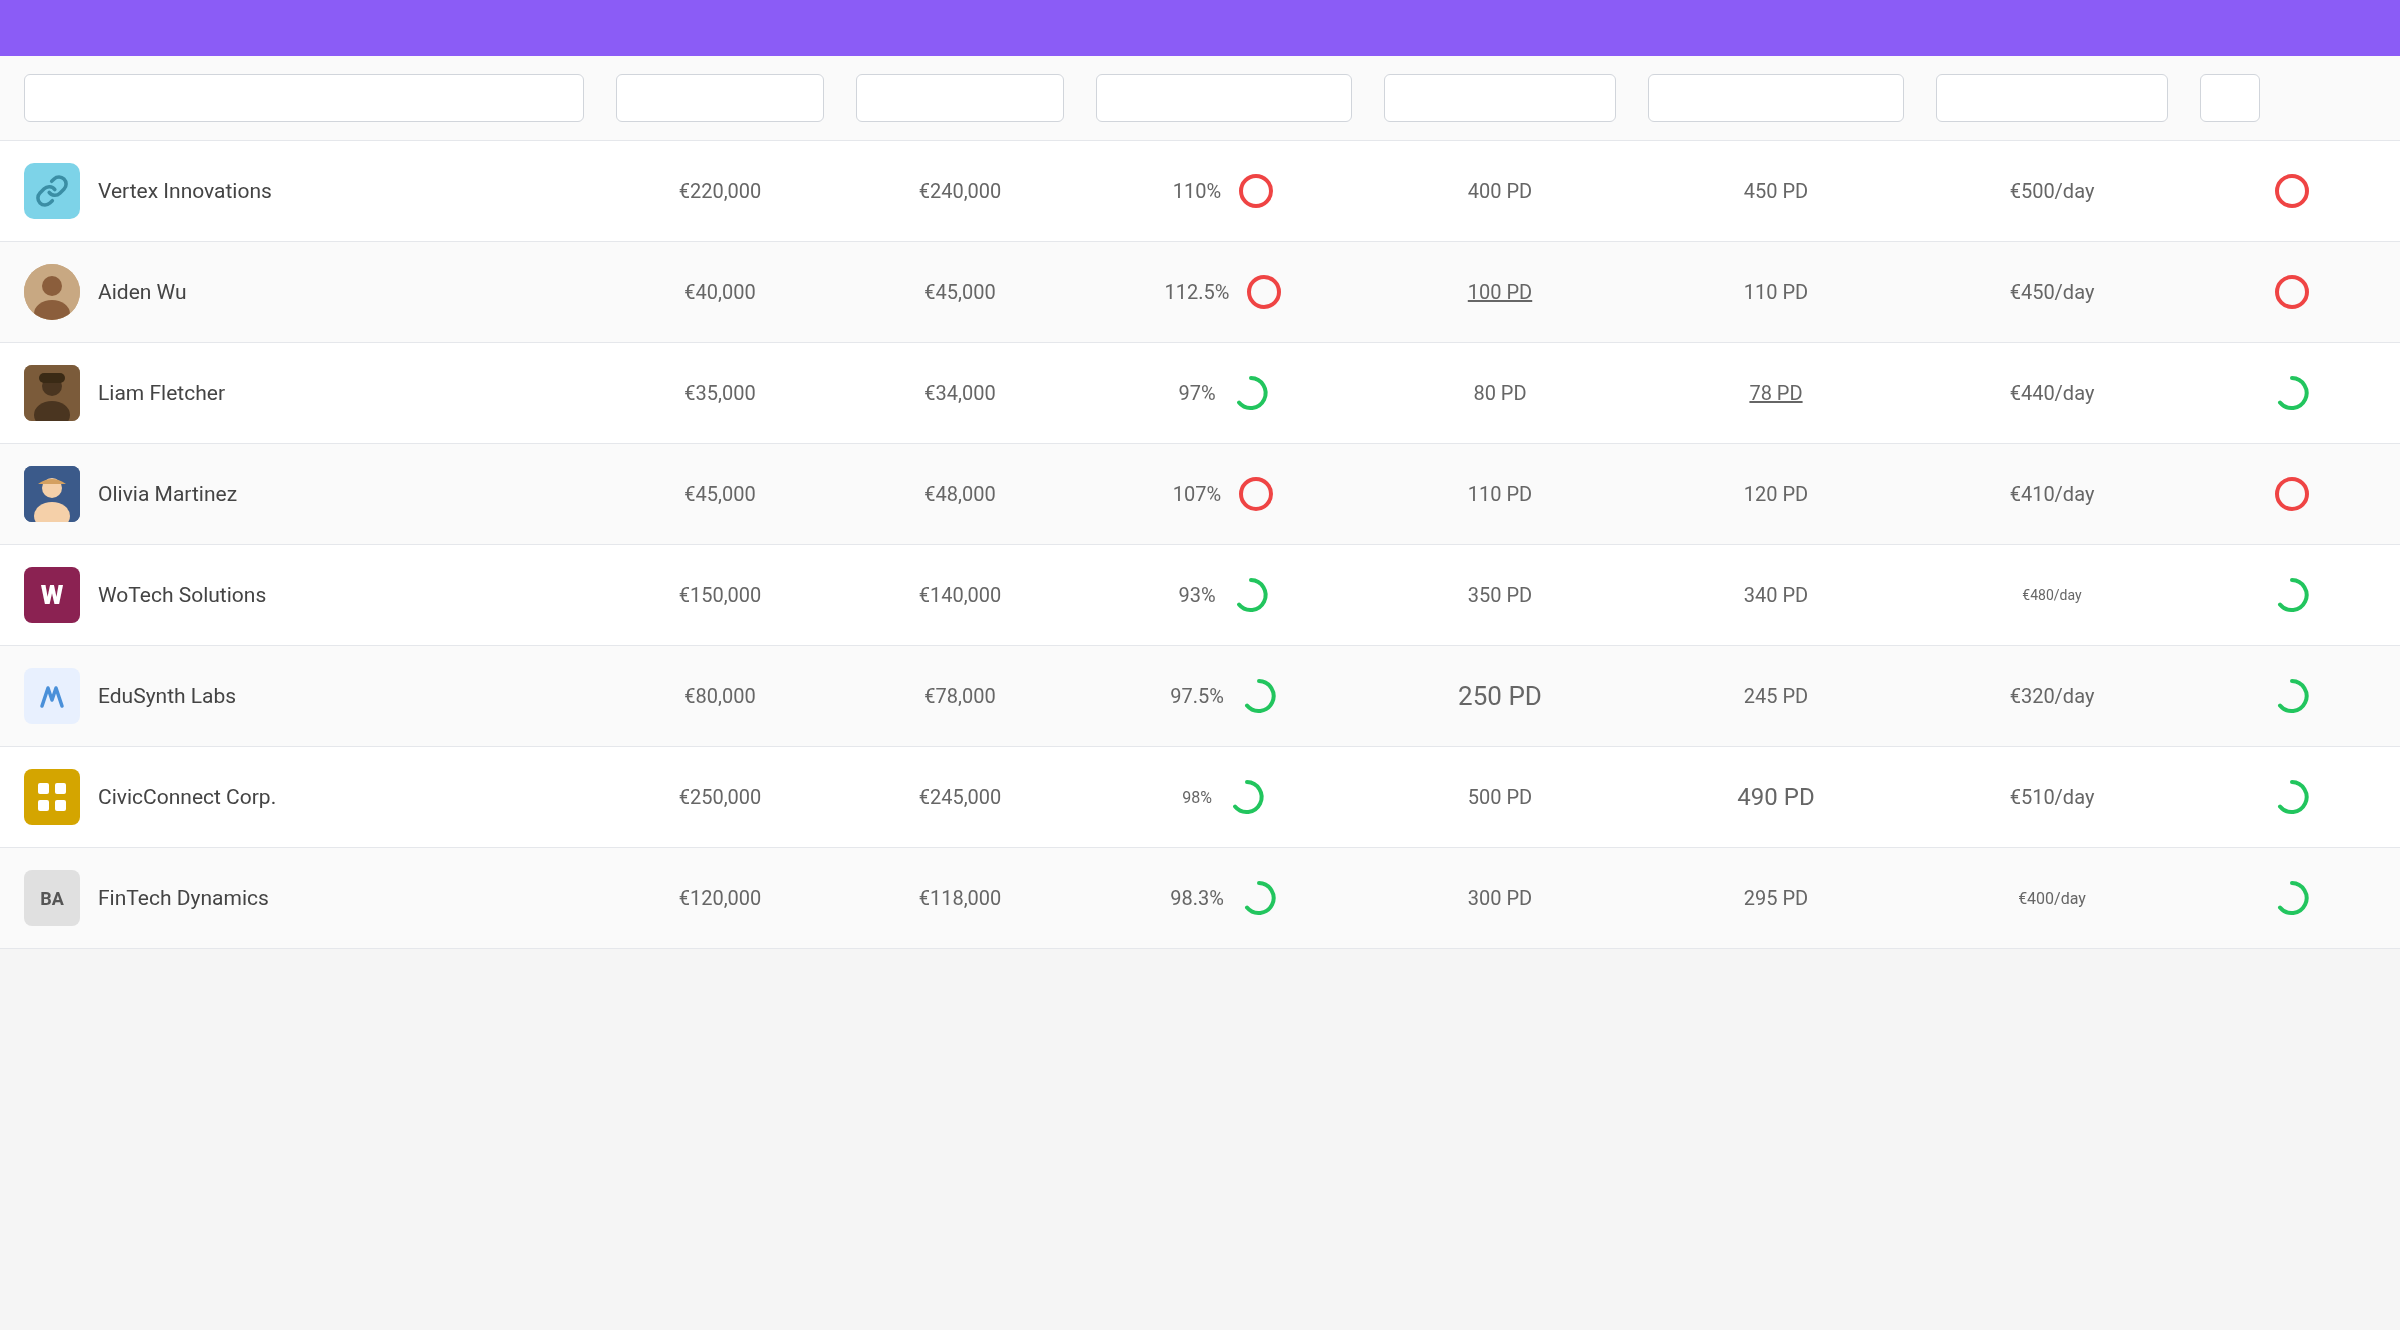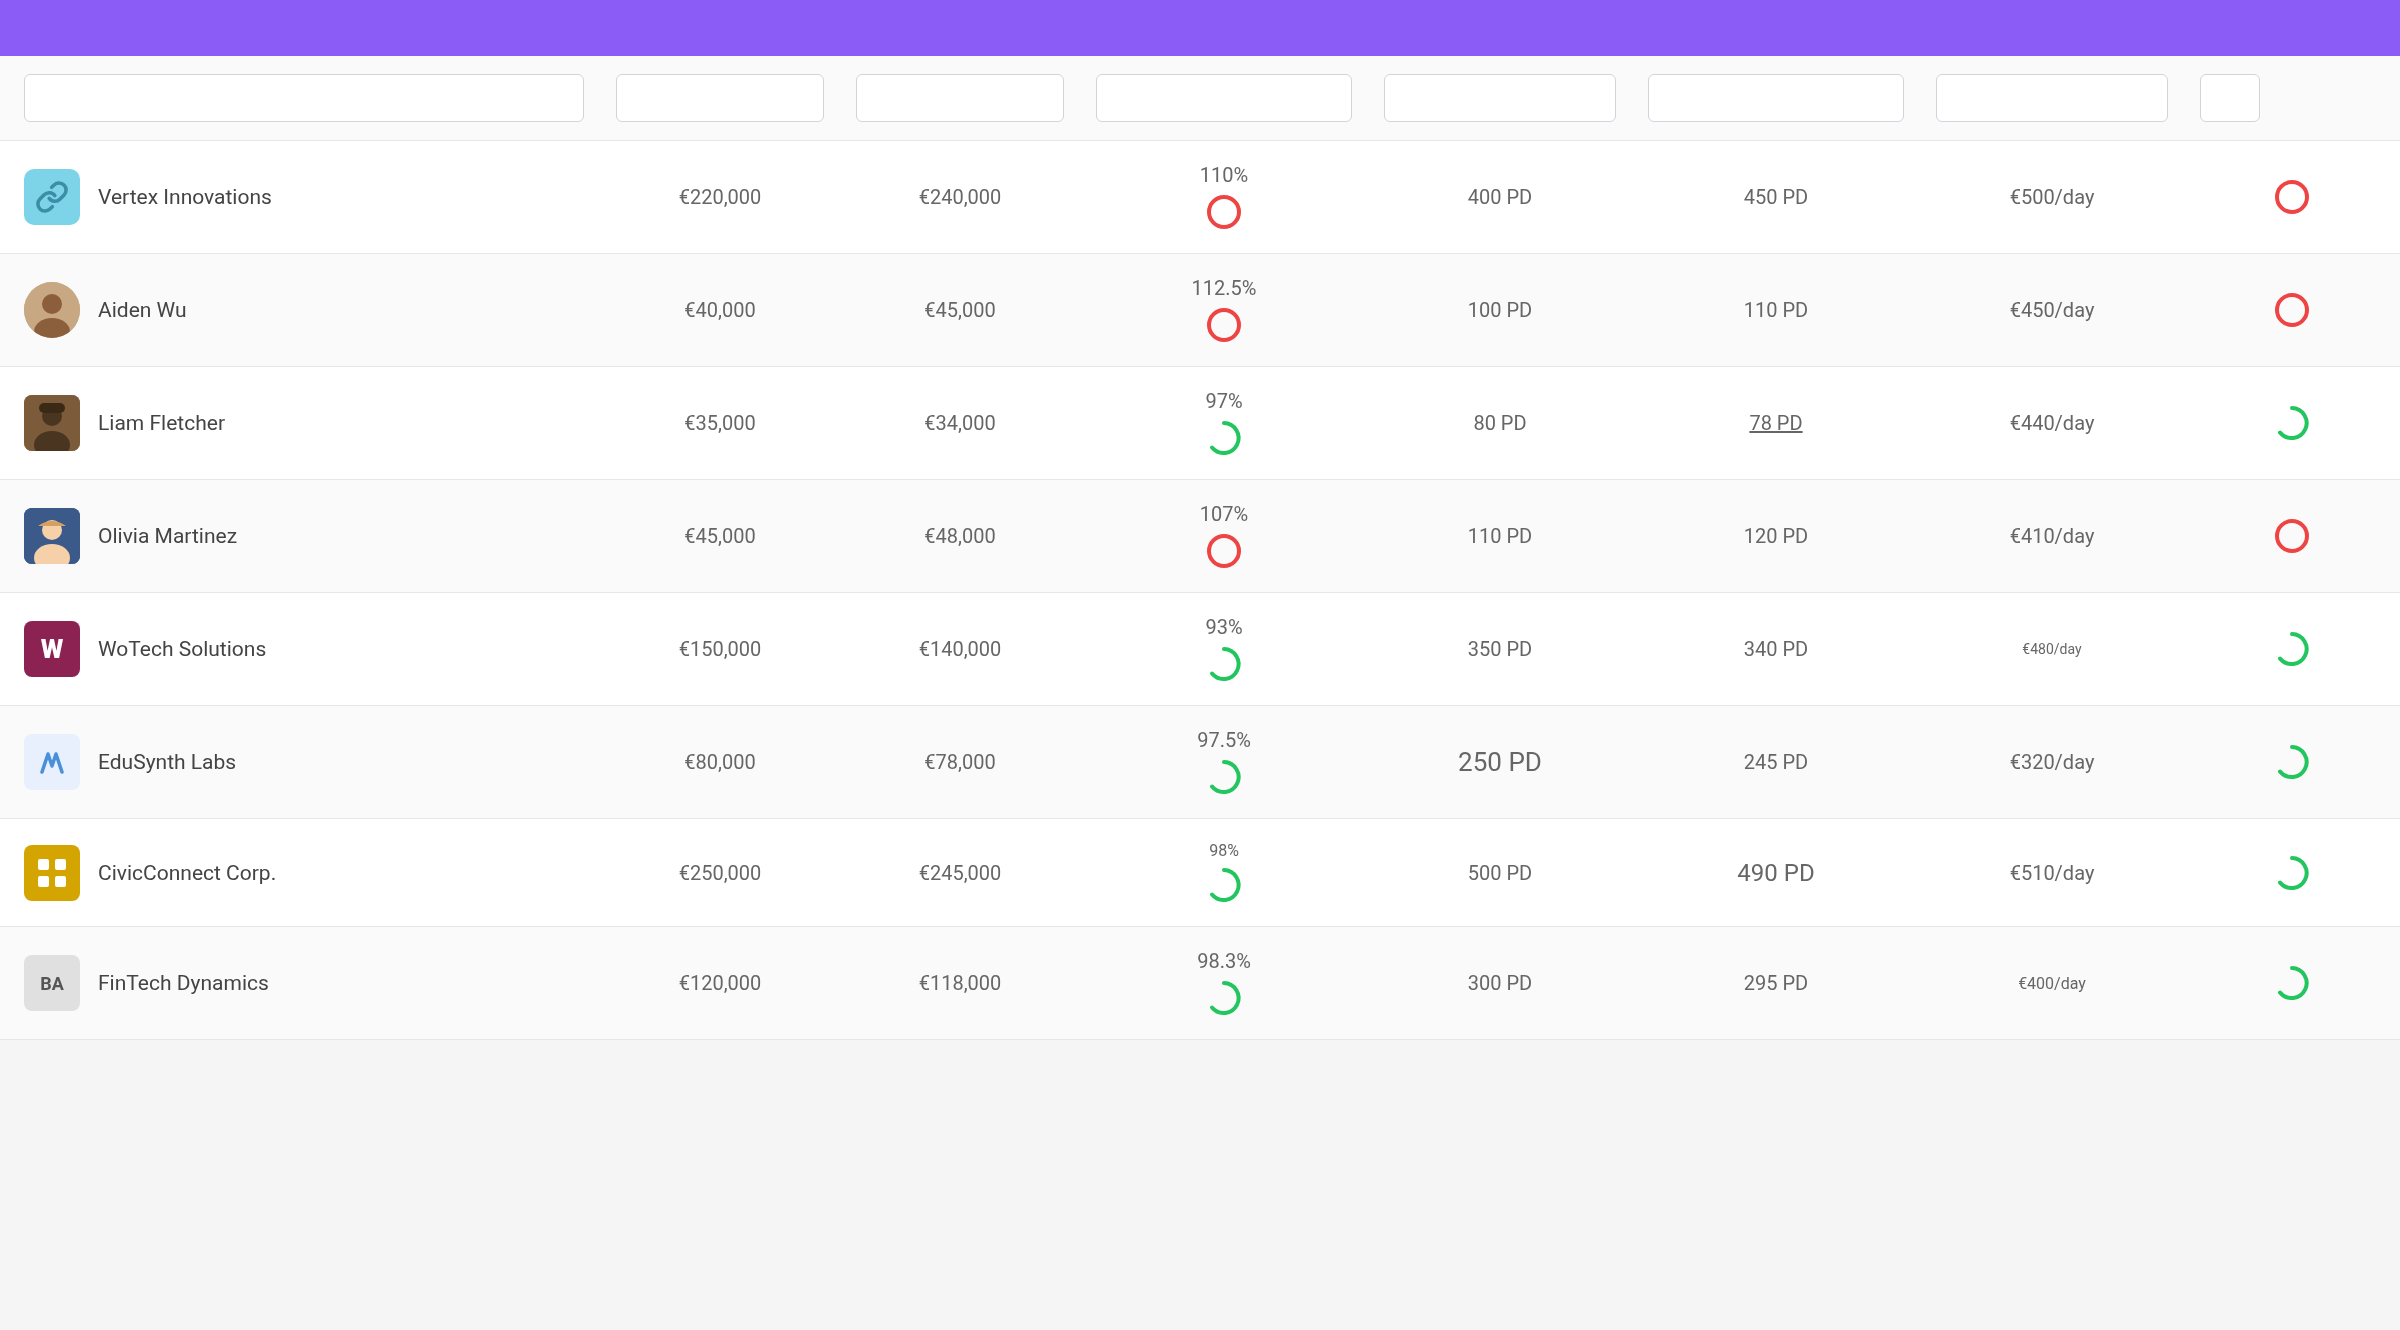--- a/index.html
+++ b/index.html
@@ -74,22 +74,21 @@
       overflow: hidden;
     }
     .participant-name {
       font-size: 21px;
       color: #444;
     }
     .consumption-cell {
       display: flex;
       align-items: center;
       justify-content: center;
-      gap: 6px;
-      flex-direction: column;
+      gap: 16px;
     }
     
     .icon-circle-red {
       width: 38px;
       height: 38px;
     }
     .icon-circle-green {
       width: 38px;
       height: 38px;
     }
@@ -189,21 +188,21 @@
     <td style="color:#666; font-size:20px;">€40,000</td>
     <td style="color:#666; font-size:20px;">€45,000</td>
     <td>
       <div class="consumption-cell">
         <span style="color:#666; font-size:20px;">112.5%</span>
         <svg class="icon-circle-red" viewBox="0 0 38 38" xmlns="http://www.w3.org/2000/svg">
       <circle cx="19" cy="19" r="15" stroke="#EF4444" stroke-width="4" fill="none"></circle>
     </svg>
       </div>
     </td>
-    <td style="color:#666; font-size:20px;">100 PD</td>
+    <td style="color:#666; font-size:20px;text-decoration:underline;">100 PD</td>
     <td style="color:#666; font-size:20px;">110 PD</td>
     <td style="color:#666; font-size:20px;">€450/day</td>
     <td>
       <div style="display:flex; justify-content:center; align-items:center;">
         <svg class="icon-circle-red" viewBox="0 0 38 38" xmlns="http://www.w3.org/2000/svg">
       <circle cx="19" cy="19" r="15" stroke="#EF4444" stroke-width="4" fill="none"></circle>
     </svg>
       </div>
     </td>
   </tr>

